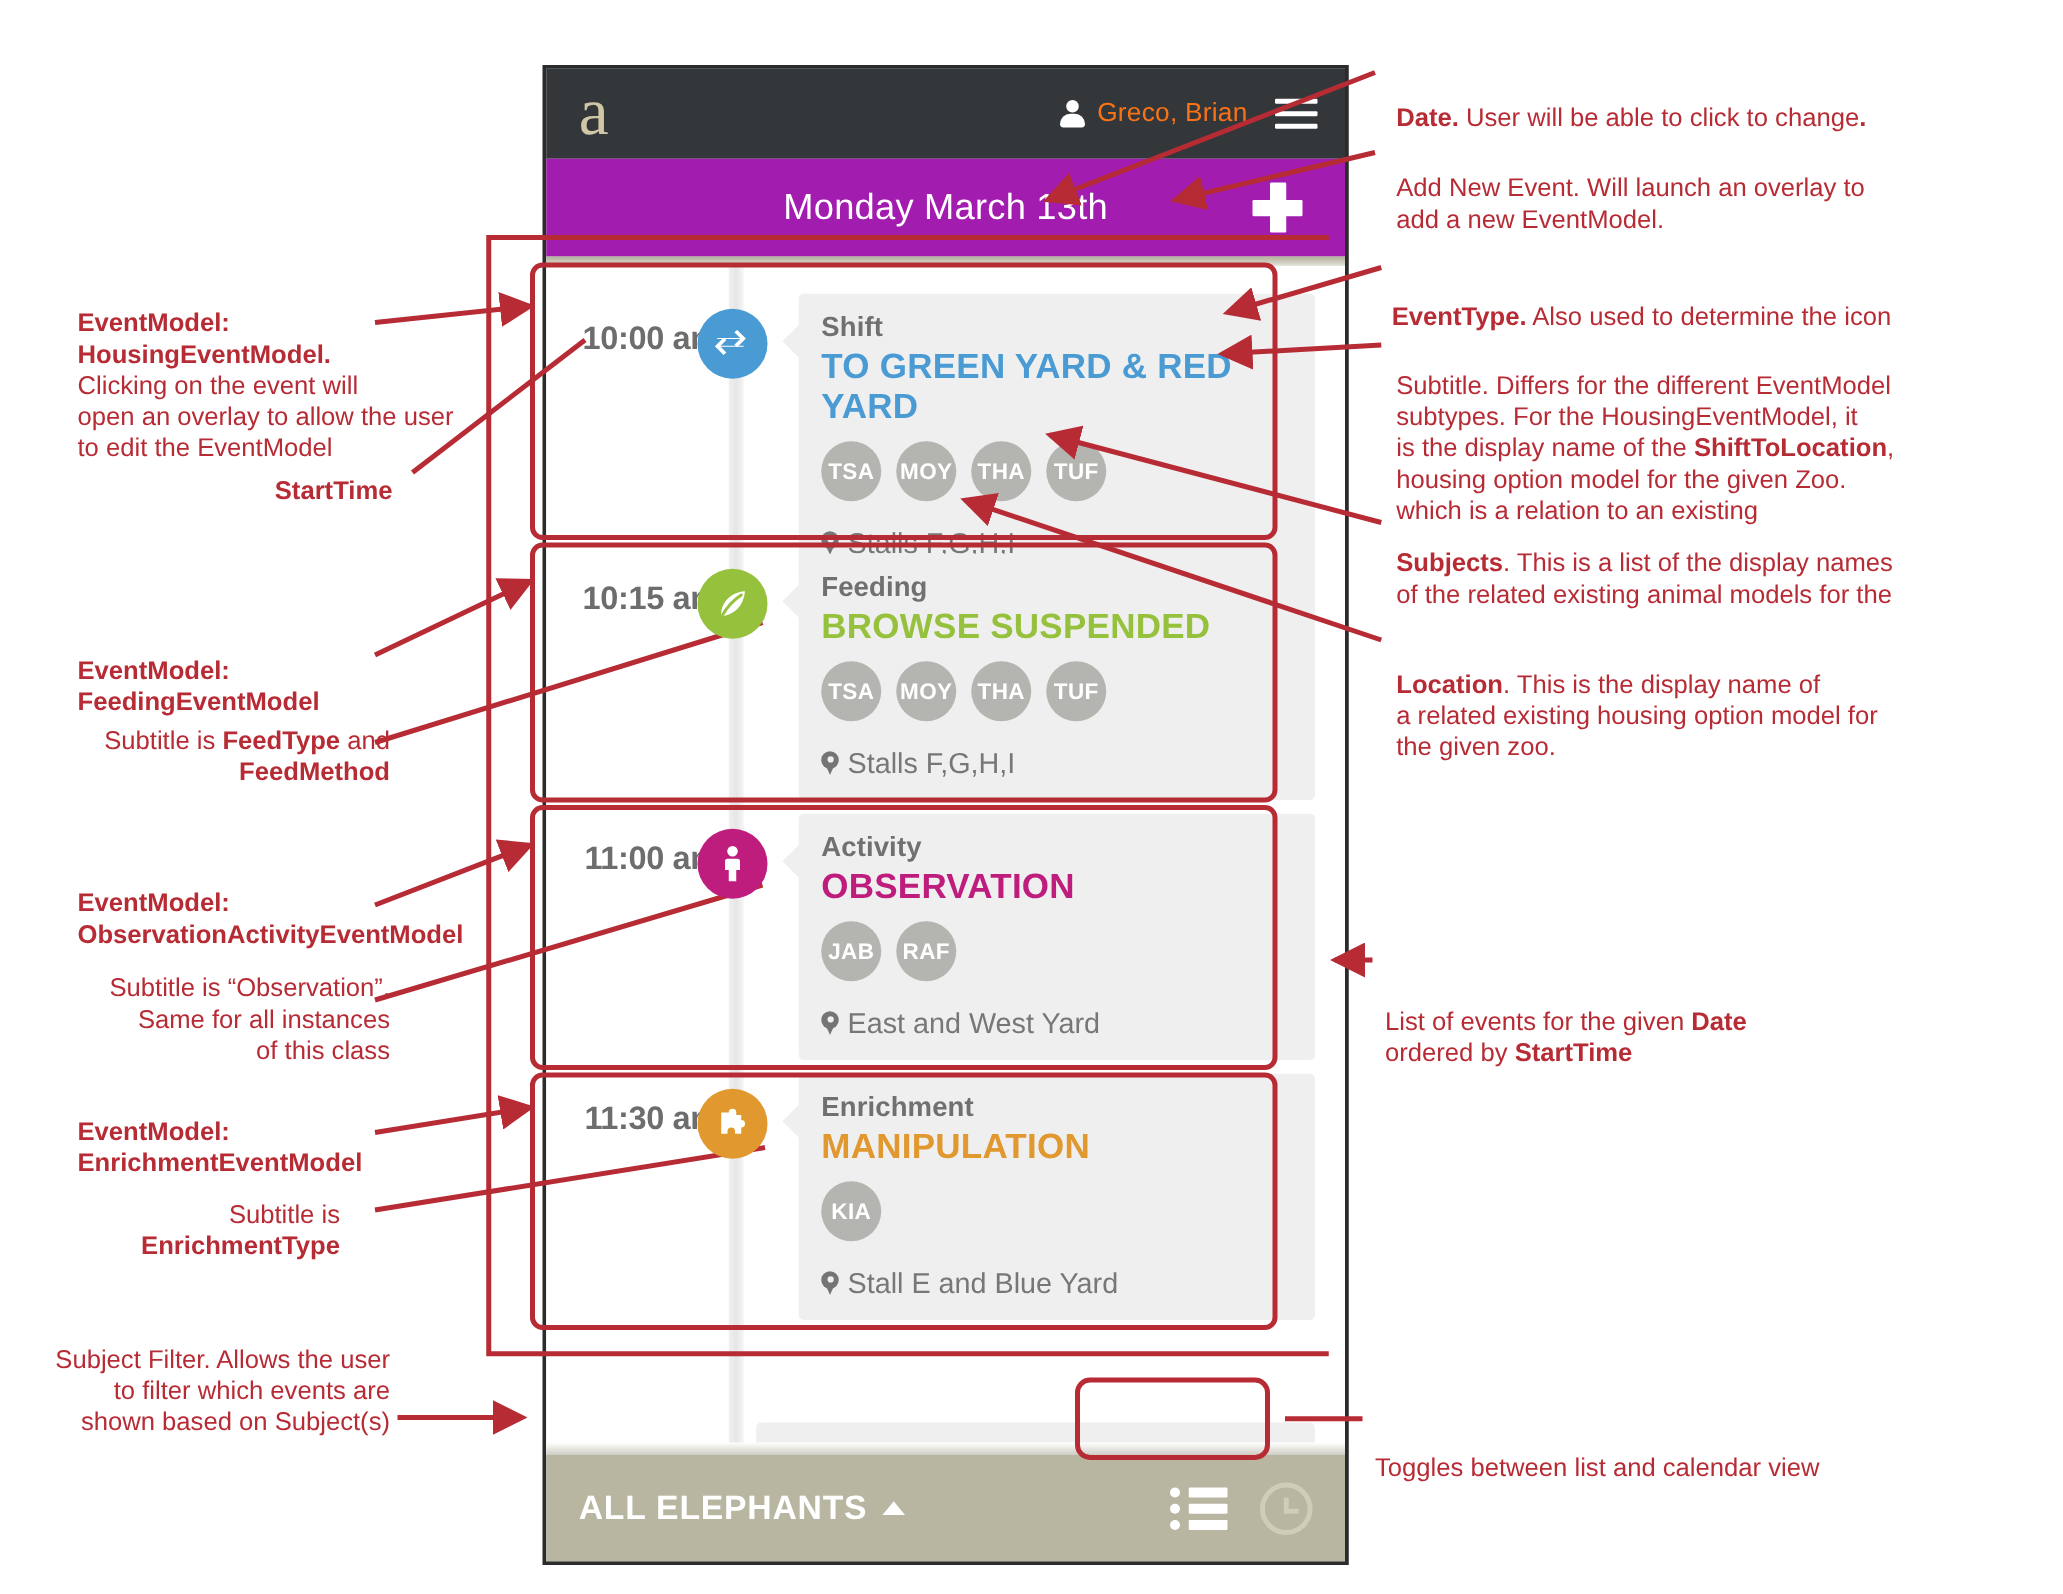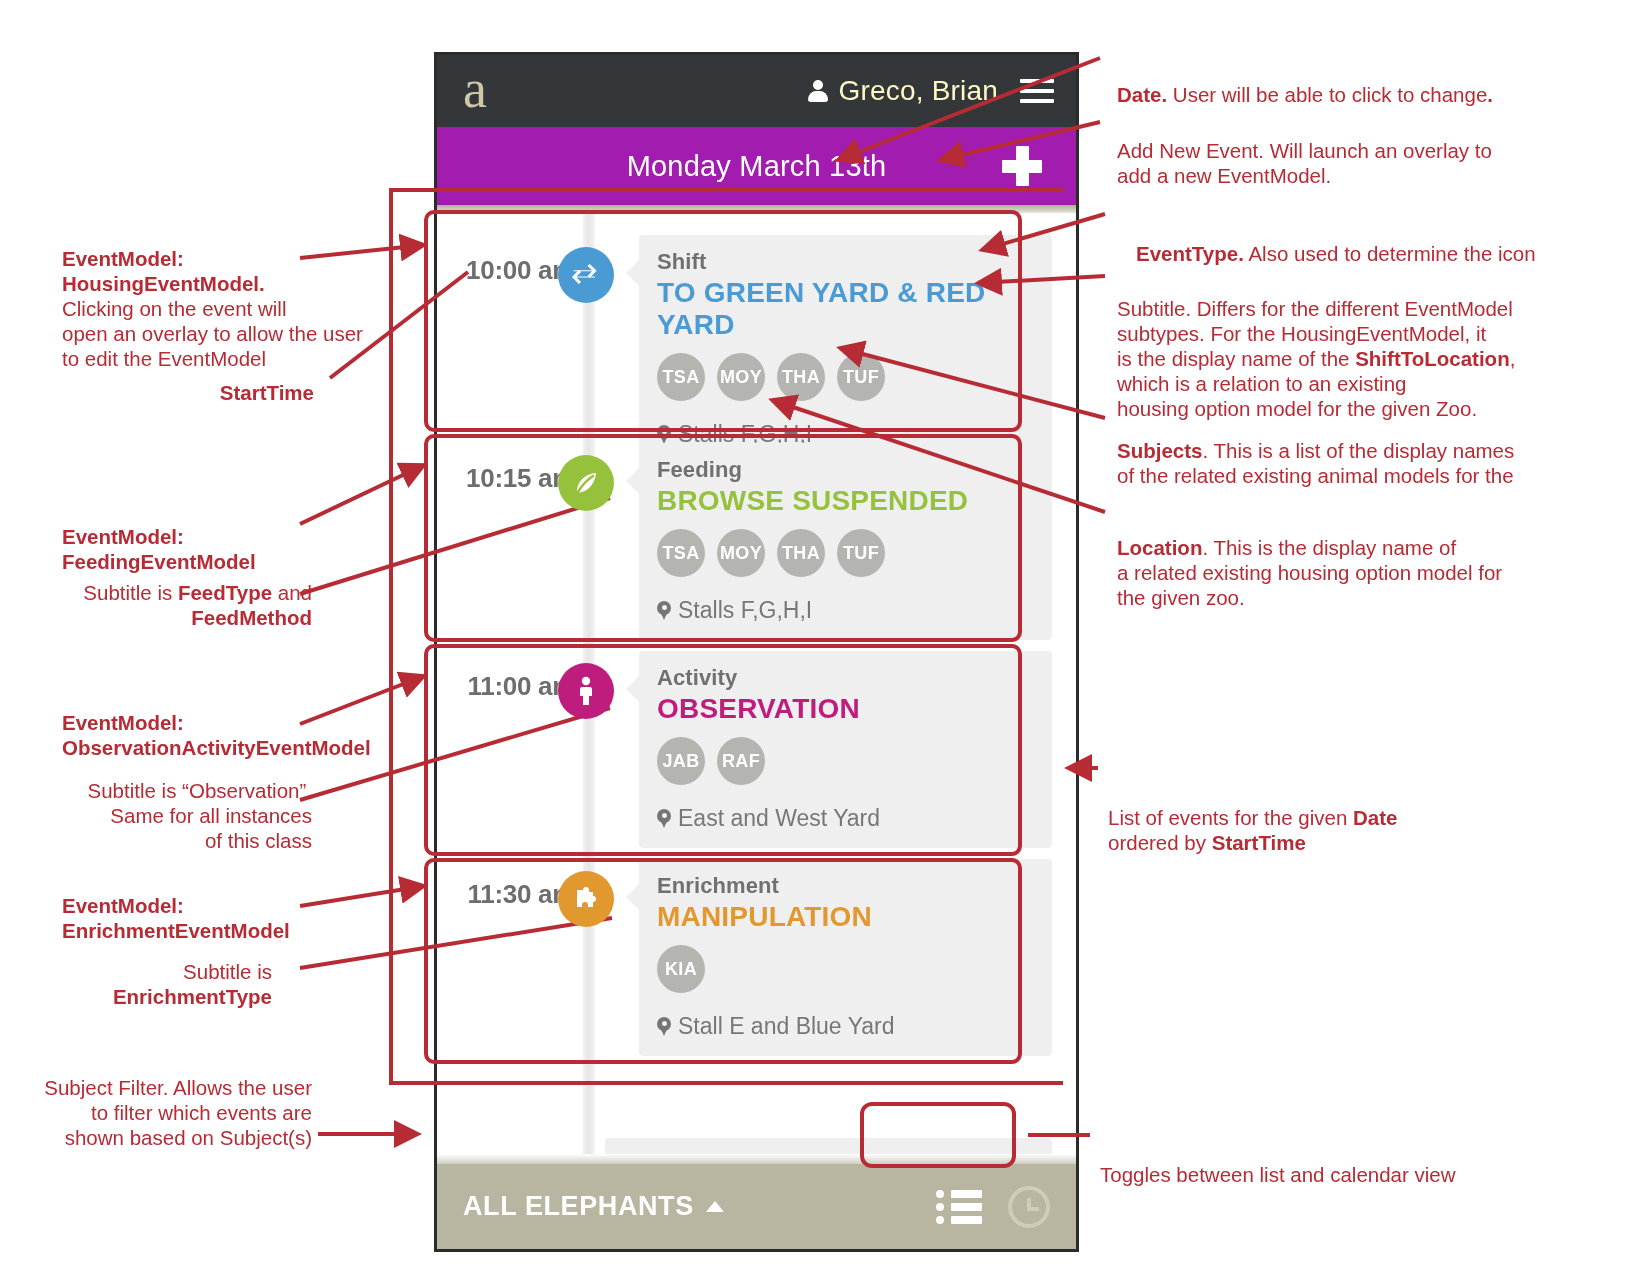--- a/index.html
+++ b/index.html
@@ -24,21 +24,21 @@
     font-family:"Liberation Serif", serif;font-weight:400;
     position:relative;top:-2px;
   }
   .topbar-right{
     margin-left:auto;display:flex;align-items:center;gap:22px;margin-right:22px;
   }
   .user-chip{display:flex;align-items:center;gap:10px;}
   .user-icon{width:20px;height:22px;position:relative;display:inline-block;}
   .user-icon::before{content:"";position:absolute;left:5px;top:0;width:10px;height:10px;border-radius:50%;background:#fff;}
   .user-icon::after{content:"";position:absolute;left:0;top:11px;width:20px;height:11px;border-radius:9px 9px 3px 3px;background:#fff;}
-  .user-name{color:#fef9c3;font-size:28px;letter-spacing:.2px;}
+  .user-name{color:#f97316;font-size:21px;letter-spacing:.2px;}
   .hamburger{width:34px;height:24px;display:flex;flex-direction:column;justify-content:space-between;}
   .hamburger span{display:block;height:4px;background:#ffffff;border-radius:1px;}
 
   .datebar{
     height:78px;background:#a21caf;position:relative;
     display:flex;align-items:center;justify-content:center;
   }
   .date-text{color:#ffffff;font-size:29px;letter-spacing:.2px;}
   .plus-btn{
     position:absolute;right:34px;top:50%;transform:translateY(-50%);
@@ -354,30 +354,30 @@
     <path d="M1028 1135 L1090 1135"></path>
   </g>
 </svg>
 
 <div class="ann right" style="left:1117px;top:44px;width:420px;">
   <b>Date.</b><span> User will be able to click to change</span><b>.</b>
 </div>
 
 <div class="ann right" style="left:1117px;top:100px;width:380px;">Add New Event. Will launch an overlay to add a new EventModel.</div>
 
-<div class="ann right" style="left:1136px;top:203px;width:420px;">
+<div class="ann right" style="left:1093px;top:203px;width:420px;text-align:right;">
   <b>EventType.</b><span> Also used to determine the icon</span>
 </div>
 
 <div class="ann right" style="left:1117px;top:258px;width:420px;">
   <div>Subtitle. Differs for the different EventModel</div>
   <div>subtypes. For the HousingEventModel, it</div>
   <div><span>is the display name of the </span><b>ShiftToLocation</b><span>,</span></div>
+  <div>housing option model for the given Zoo.</div>
   <div>which is a relation to an existing</div>
-  <div>housing option model for the given Zoo.</div>
 </div>
 
 <div class="ann right" style="left:1117px;top:400px;width:420px;">
   <div><b>Subjects</b><span>. This is a list of the display names</span></div>
   <div>of the related existing animal models for the</div>
 </div>
 
 <div class="ann right" style="left:1117px;top:497px;width:420px;">
   <div><b>Location</b><span>. This is the display name of</span></div>
   <div>a related existing housing option model for</div>

